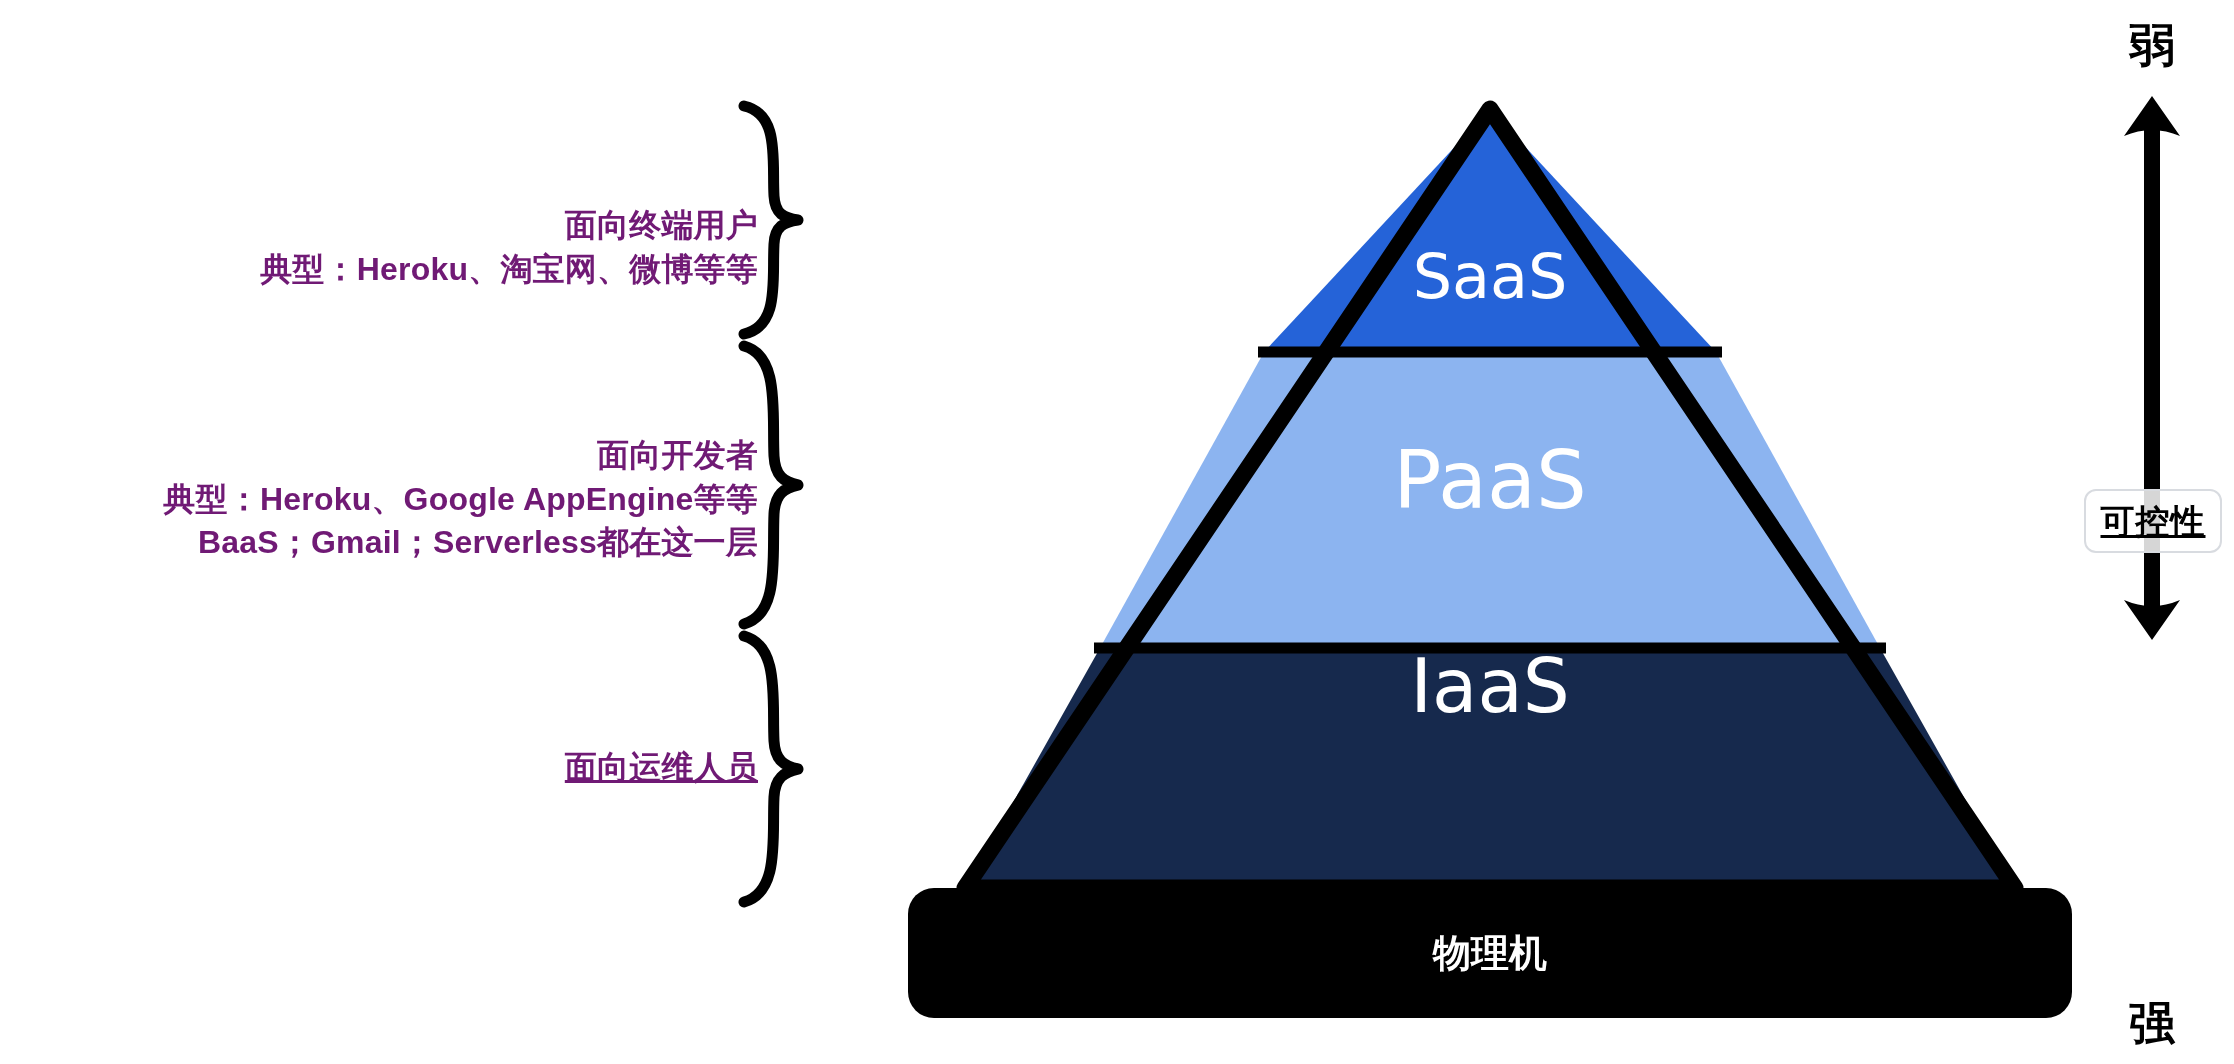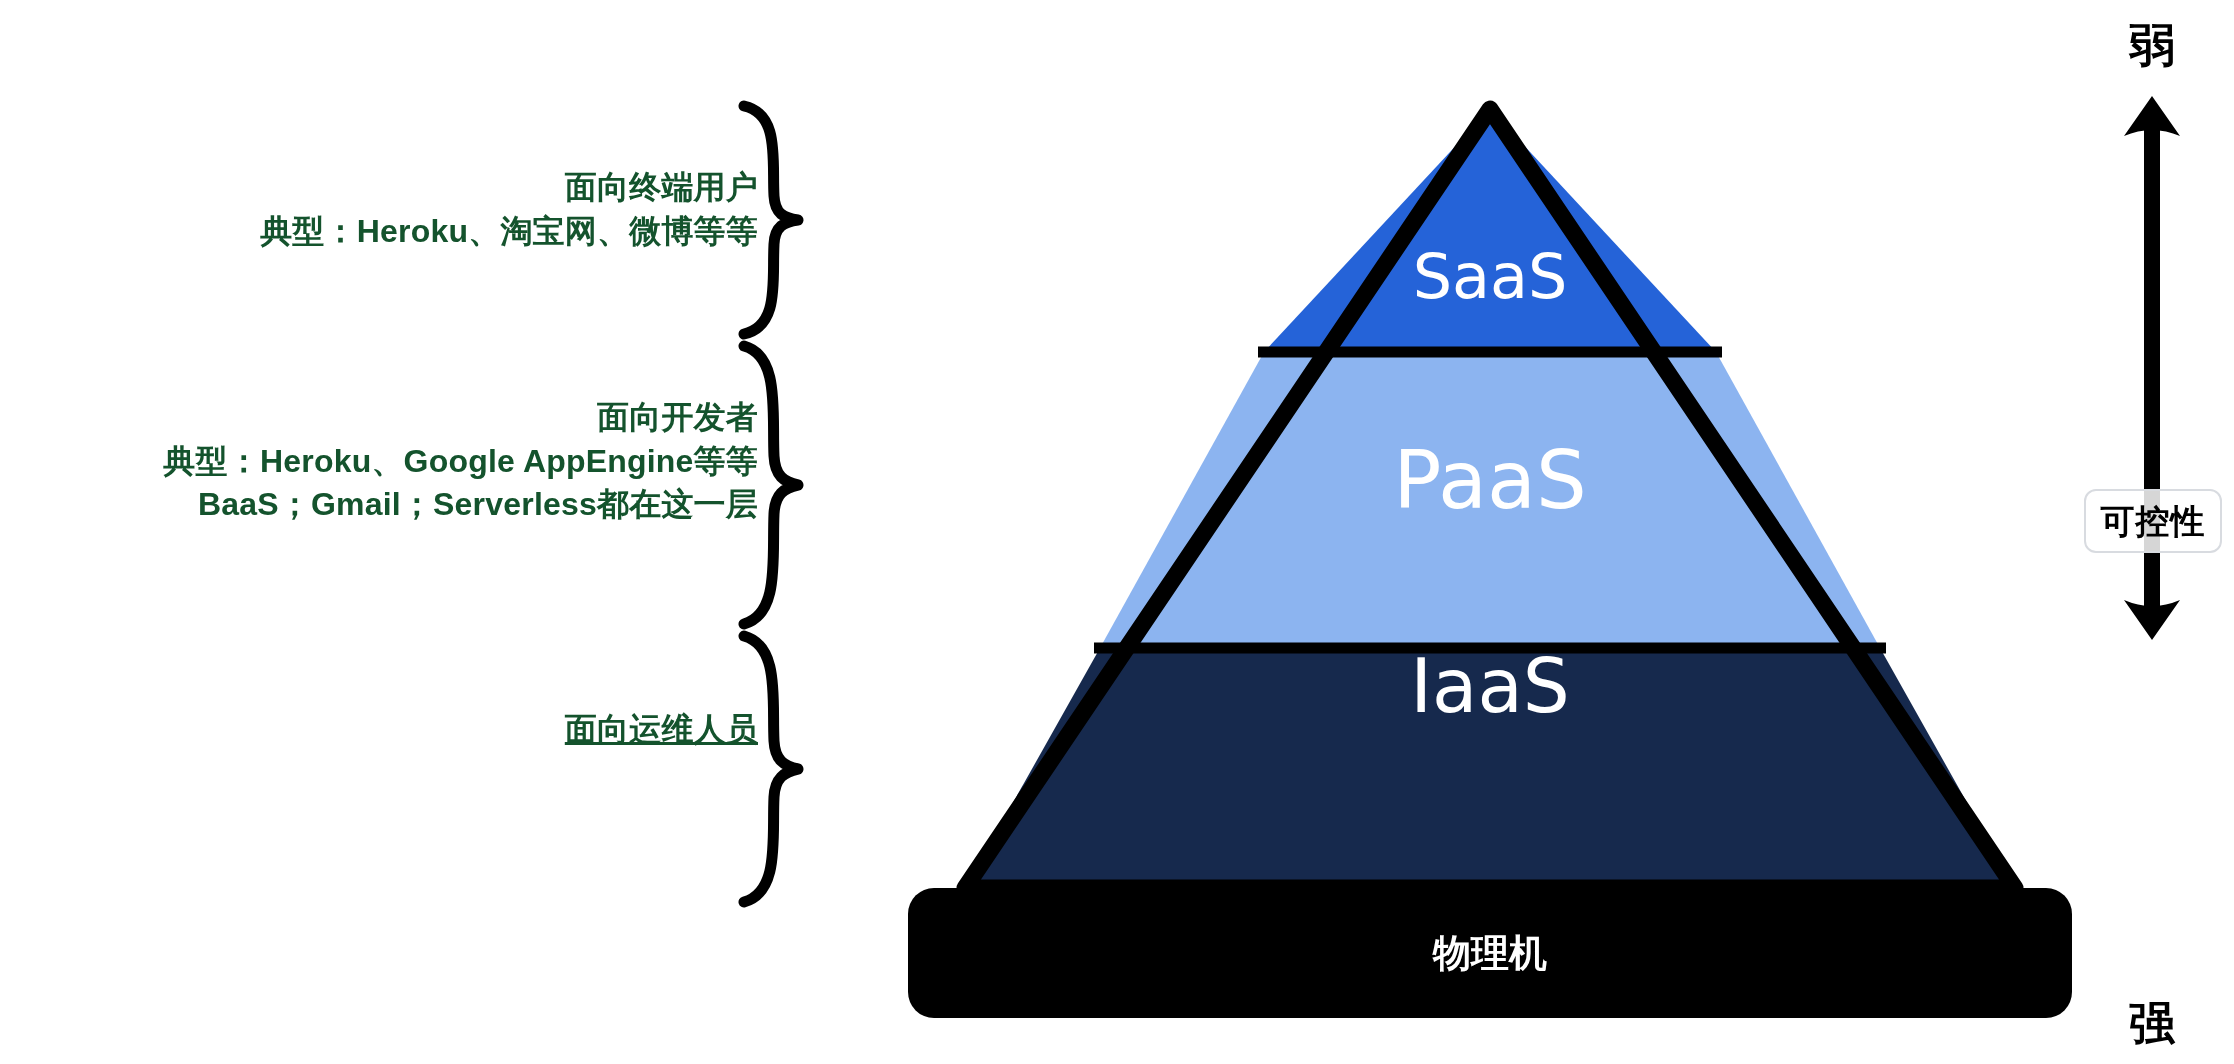--- a/index.html
+++ b/index.html
@@ -18,27 +18,28 @@
     position: relative;
     width: 2234px;
     height: 1064px;
     background: #ffffff;
   }
 
   
   .anno {
     position: absolute;
     text-align: right;
-    color: #14532d;
+    color: #701a75;
     font-family: "Liberation Sans", "DejaVu Sans", sans-serif;
     font-weight: 700;
     font-size: 32px;
     line-height: 1.36;
     letter-spacing: 0.2px;
     white-space: nowrap;
+    margin-top: 38px;
   }
   .anno .ln { display: block; }
 
   #anno-saas  { right: 1476px; top: 166px; }
   #anno-paas  { right: 1476px; top: 396px; }
   #anno-iaas  { right: 1476px; top: 708px; text-decoration: underline; }
 
   
   .brace {
     position: absolute;
@@ -87,20 +88,21 @@
     border-radius: 12px;
     background: rgba(255, 255, 255, 0.84);
     color: #000000;
     font-family: "Liberation Sans", "DejaVu Sans", sans-serif;
     font-weight: 700;
     font-size: 34px;
     line-height: 60px;
     text-align: center;
     letter-spacing: 1px;
     z-index: 5;
+    text-decoration: underline;
   }
 </style>
 </head>
 <body>
 
 <div id="stage">
 
   <div class="anno" id="anno-saas">
     <span class="ln">面向终端用户</span>
     <span class="ln">典型：Heroku、淘宝网、微博等等</span>

